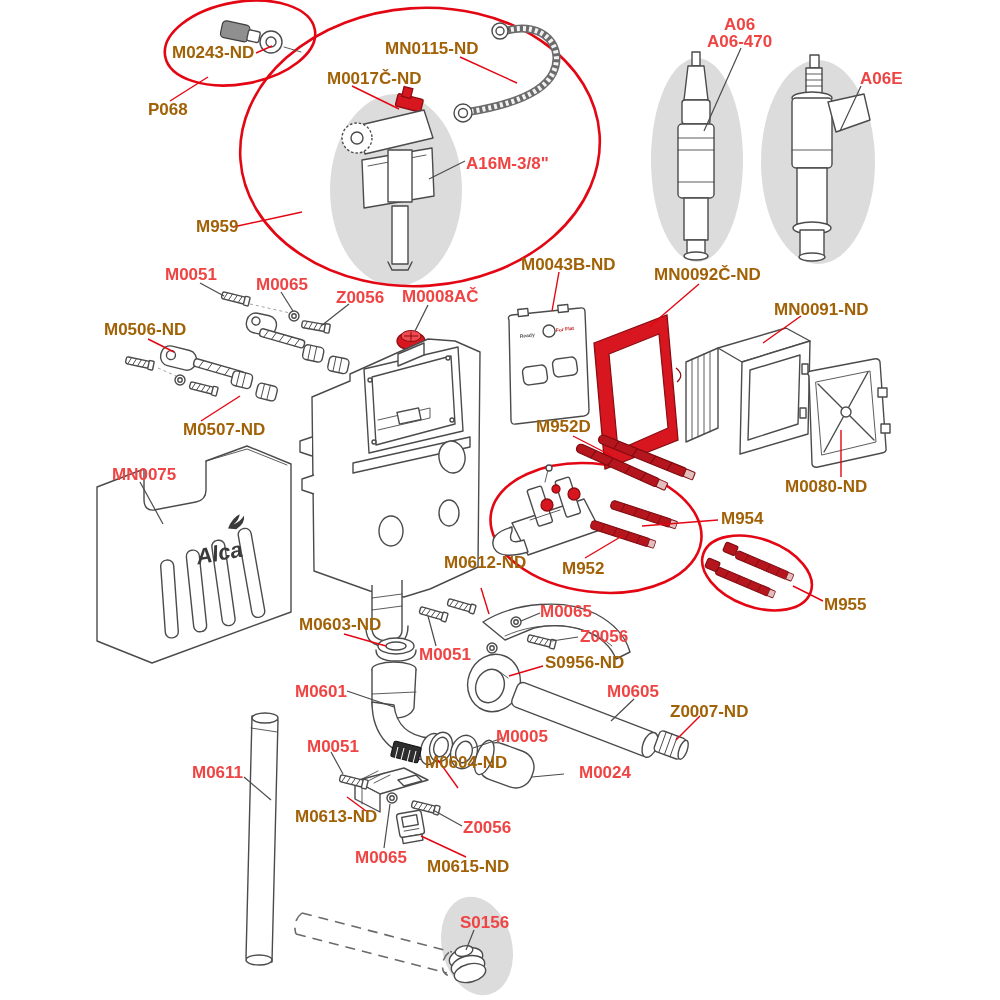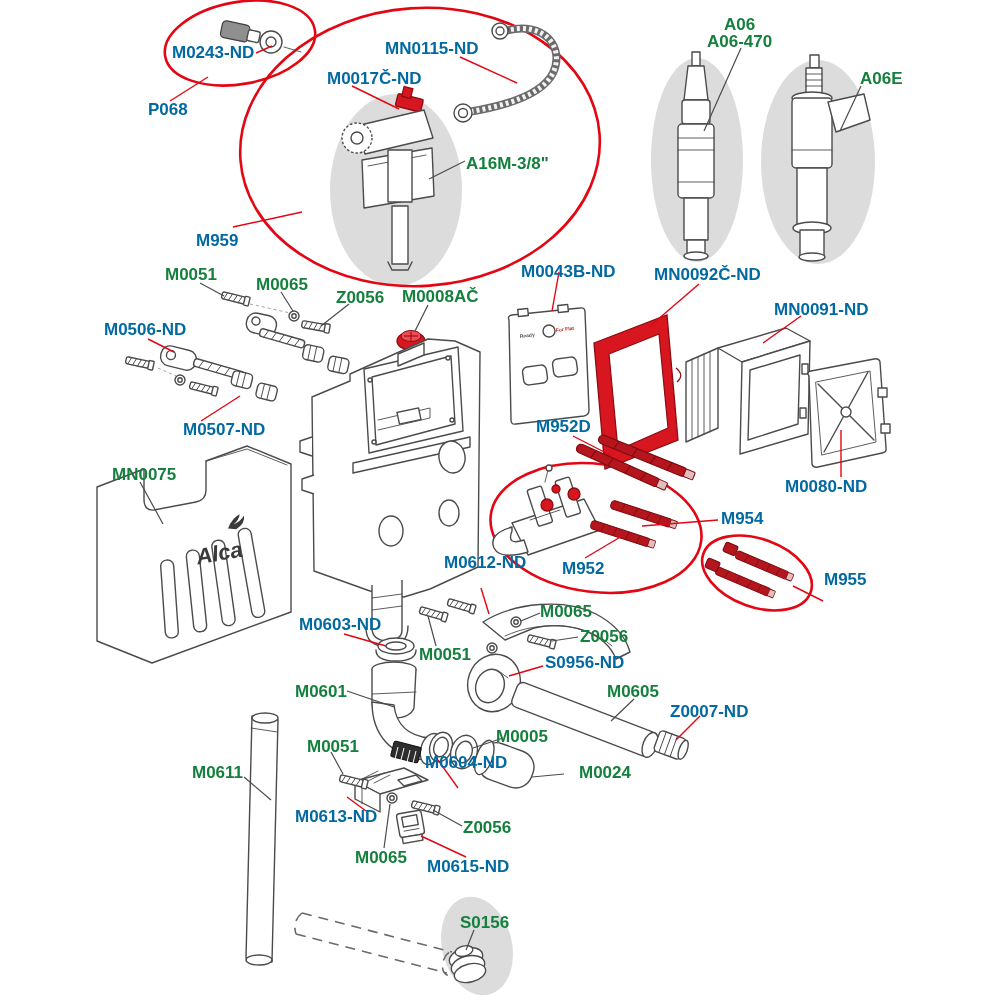--- a/index.html
+++ b/index.html
@@ -1,21 +1,21 @@
 <!DOCTYPE html>
 <html><head>
 <meta charset="utf-8">
 <style>
   html,body{margin:0;padding:0;background:#ffffff;}
   #canvas{position:relative;width:1000px;height:1000px;background:#fff;
           font-family:"Liberation Sans",sans-serif;overflow:hidden;}
   #art{position:absolute;left:0;top:0;}
   .lbl{position:absolute;font-size:17px;font-weight:600;line-height:1;white-space:nowrap;}
-  .lbl.red{color:#0369a1;text-align:right;}
-  .lbl.blk{color:#15803d;}
+  .lbl.red{color:#a16207;text-align:right;}
+  .lbl.blk{color:#ef4444;}
   
   .pt{fill:#ffffff;stroke:#4b4b4b;stroke-width:1.4;stroke-linejoin:round;}
   .ptd{fill:#8f8f8f;stroke:#3f3f3f;stroke-width:1.2;}
   .ln{fill:none;stroke:#4b4b4b;stroke-width:1.4;stroke-linecap:round;}
   .thin{stroke-width:0.9;}
   .gray{fill:#dcdcdc;stroke:none;}
   .re{fill:none;stroke:#e30613;stroke-width:2.6;}
   .rl{stroke:#e30613;stroke-width:1.4;}
   .bl{stroke:#4b4b4b;stroke-width:1.2;}
   .rodf{fill:#b5151c;stroke:#7c0b10;stroke-width:1.1;}
@@ -452,39 +452,39 @@
     <line class="bl" x1="462" y1="826" x2="433" y2="810"></line>
     <line class="bl" x1="474" y1="930" x2="466" y2="950"></line>
   </g>
 </svg>
 
 <span class="lbl red" style="left:172px;top:44px">M0243-ND</span>
 <span class="lbl red" style="left:148px;top:101px">P068</span>
 <span class="lbl red" style="left:385px;top:40px">MN0115-ND</span>
 <span class="lbl red" style="left:327px;top:70px">M0017Č-ND</span>
 <span class="lbl blk" style="left:466px;top:155px">A16M-3/8"</span>
-<span class="lbl red" style="left:196px;top:232px">M959</span>
+<span class="lbl red" style="left:196px;top:218px">M959</span>
 <span class="lbl blk" style="left:724px;top:16px">A06</span>
 <span class="lbl blk" style="left:707px;top:33px">A06-470</span>
 <span class="lbl blk" style="left:860px;top:70px">A06E</span>
 <span class="lbl blk" style="left:165px;top:266px">M0051</span>
 <span class="lbl blk" style="left:256px;top:276px">M0065</span>
 <span class="lbl blk" style="left:336px;top:289px">Z0056</span>
 <span class="lbl blk" style="left:402px;top:288px">M0008AČ</span>
 <span class="lbl red" style="left:104px;top:321px">M0506-ND</span>
 <span class="lbl red" style="left:183px;top:421px">M0507-ND</span>
-<span class="lbl red" style="left:521px;top:263px">M0043B-ND</span>
+<span class="lbl red" style="left:521px;top:256px">M0043B-ND</span>
 <span class="lbl red" style="left:654px;top:266px">MN0092Č-ND</span>
 <span class="lbl red" style="left:774px;top:301px">MN0091-ND</span>
 <span class="lbl red" style="left:536px;top:418px">M952D</span>
 <span class="lbl red" style="left:785px;top:478px">M0080-ND</span>
 <span class="lbl blk" style="left:112px;top:466px">MN0075</span>
 <span class="lbl red" style="left:721px;top:510px">M954</span>
 <span class="lbl red" style="left:562px;top:560px">M952</span>
-<span class="lbl red" style="left:824px;top:571px">M955</span>
+<span class="lbl red" style="left:824px;top:596px">M955</span>
 <span class="lbl red" style="left:444px;top:554px">M0612-ND</span>
 <span class="lbl blk" style="left:540px;top:603px">M0065</span>
 <span class="lbl blk" style="left:580px;top:628px">Z0056</span>
 <span class="lbl red" style="left:299px;top:616px">M0603-ND</span>
 <span class="lbl blk" style="left:419px;top:646px">M0051</span>
 <span class="lbl red" style="left:545px;top:654px">S0956-ND</span>
 <span class="lbl blk" style="left:295px;top:683px">M0601</span>
 <span class="lbl blk" style="left:607px;top:683px">M0605</span>
 <span class="lbl red" style="left:670px;top:703px">Z0007-ND</span>
 <span class="lbl blk" style="left:496px;top:728px">M0005</span>

